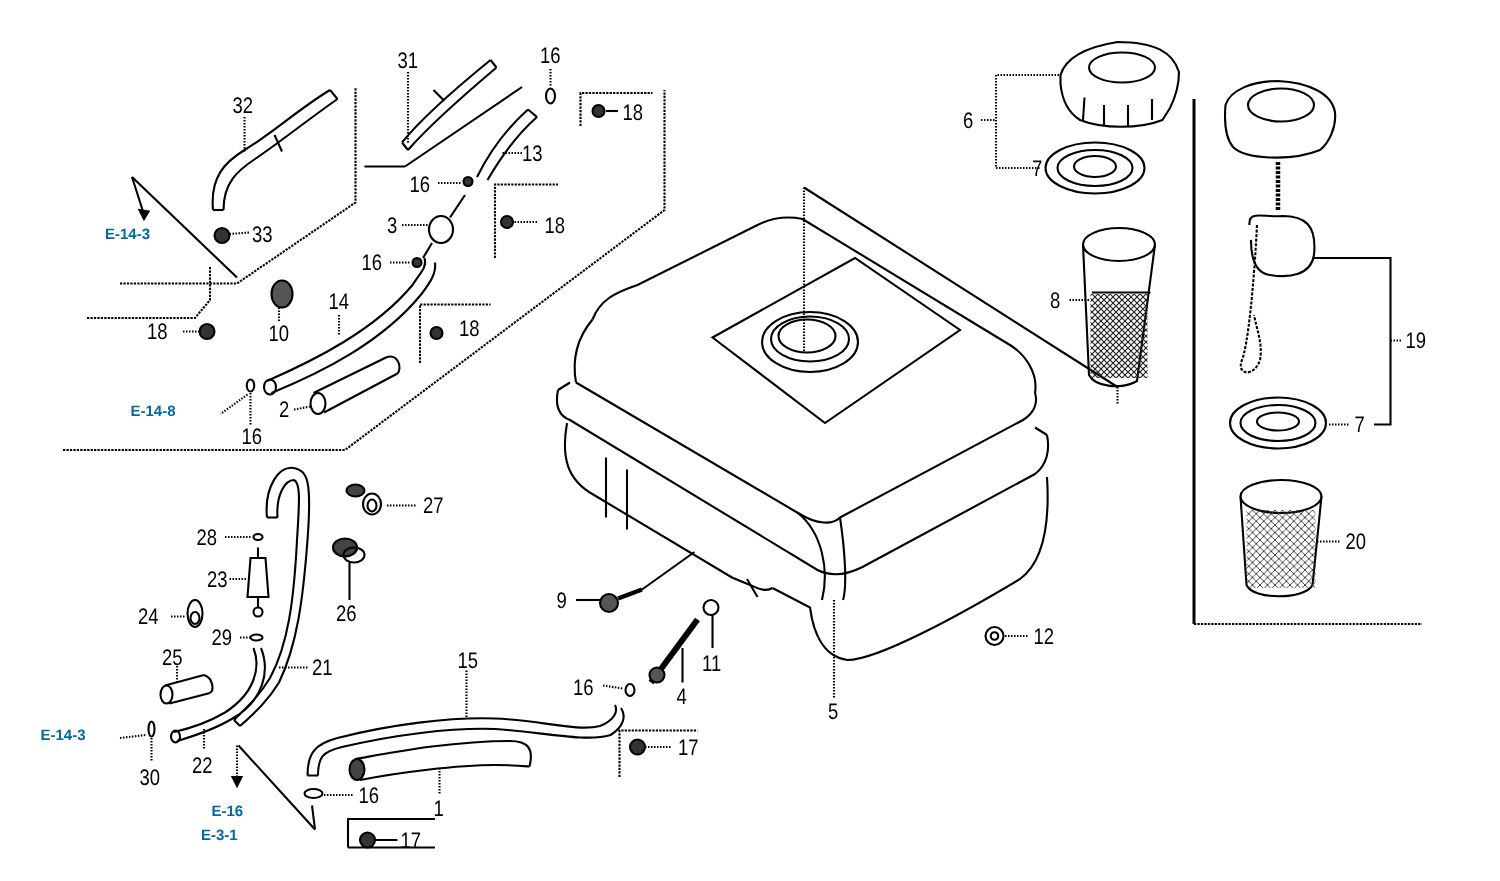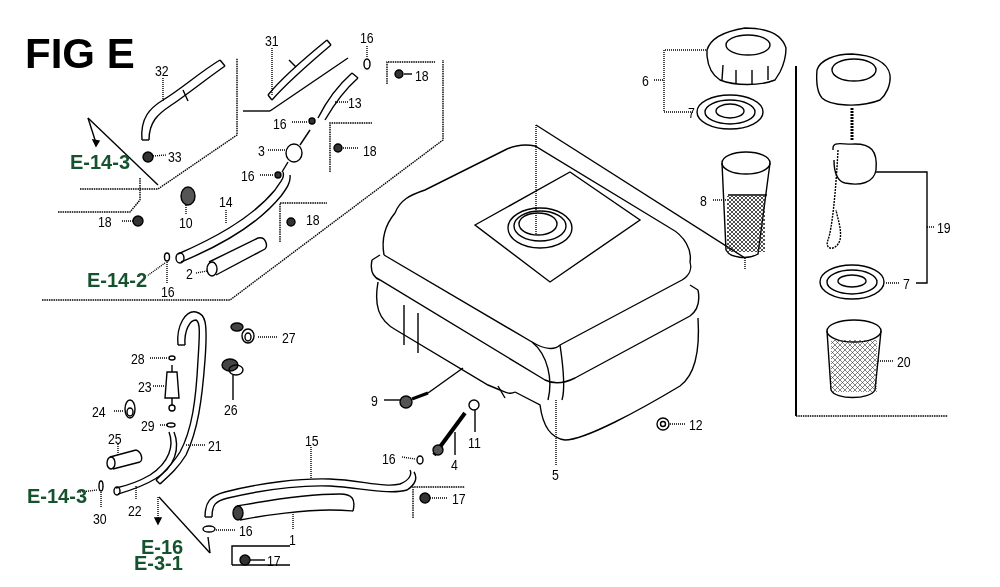--- a/index.html
+++ b/index.html
@@ -1,20 +1,20 @@
 <!DOCTYPE html>
 <html><head>
 <meta charset="utf-8">
 <style>
   html, body { margin: 0; padding: 0; background: #ffffff; }
   body { width: 1000px; height: 587px; position: relative; overflow: hidden; font-family: "Liberation Sans", sans-serif; }
   #stage { position: absolute; left: 0; top: 0; width: 1000px; height: 587px; }
   .fig-title { position: absolute; left: 25px; top: 30px; font-family: "Liberation Sans", sans-serif; font-weight: bold; font-size: 42px; color: #000; letter-spacing: 0px; }
   .lbl { position: absolute; font-family: "Liberation Sans Narrow", "Liberation Sans", sans-serif; font-size: 15px; color: #000; line-height: 1; transform: scaleX(0.82); transform-origin: left top; }
-  .ref { position: absolute; font-family: "Liberation Sans", sans-serif; font-weight: bold; font-size: 20px; color: #14532d; line-height: 1; }
+  .ref { position: absolute; font-family: "Liberation Sans", sans-serif; font-weight: bold; font-size: 10px; color: #0369a1; line-height: 1; }
 </style>
 </head>
 <body>
 
 <div id="stage">
 <svg width="1000" height="587" viewBox="0 0 1000 587" xmlns="http://www.w3.org/2000/svg">
   <g fill="none" stroke="#000" stroke-width="1.4">
 
     <g stroke-dasharray="1.5 0.8">
       <polyline points="80,189 158,189 237,135 237,58"></polyline>
@@ -314,25 +314,24 @@
     <pattern id="mesh" width="4" height="4" patternUnits="userSpaceOnUse">
       <path d="M0,0 L4,4 M4,0 L0,4" stroke="#222" stroke-width="0.8"></path>
     </pattern>
     <pattern id="mesh2" width="5" height="5" patternUnits="userSpaceOnUse">
       <path d="M0,0 L5,5 M5,0 L0,5" stroke="#333" stroke-width="0.6"></path>
     </pattern>
   </defs>
 </svg>
 
 
-<div class="fig-title">FIG E</div>
 
 
 <div class="ref" style="left:70px; top:152px;">E-14-3</div>
-<div class="ref" style="left:87px; top:270px;">E-14-2</div>
+<div class="ref" style="left:87px; top:270px;">E-14-8</div>
 <div class="ref" style="left:27px; top:486px;">E-14-3</div>
 <div class="ref" style="left:141px; top:537px;">E-16</div>
 <div class="ref" style="left:134px; top:553px;">E-3-1</div>
 
 
 <div class="lbl" style="left:155px; top:63px;">32</div>
 <div class="lbl" style="left:168px; top:149px;">33</div>
 <div class="lbl" style="left:265px; top:33px;">31</div>
 <div class="lbl" style="left:360px; top:30px;">16</div>
 <div class="lbl" style="left:415px; top:68px;">18</div>

